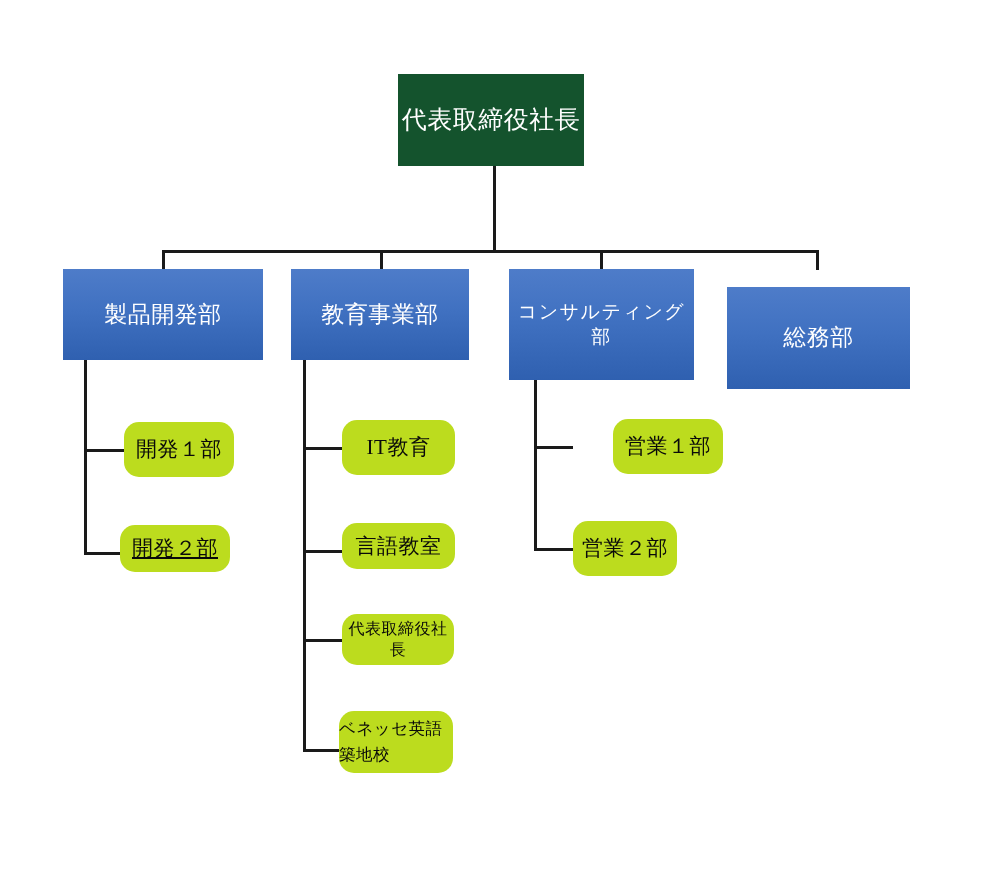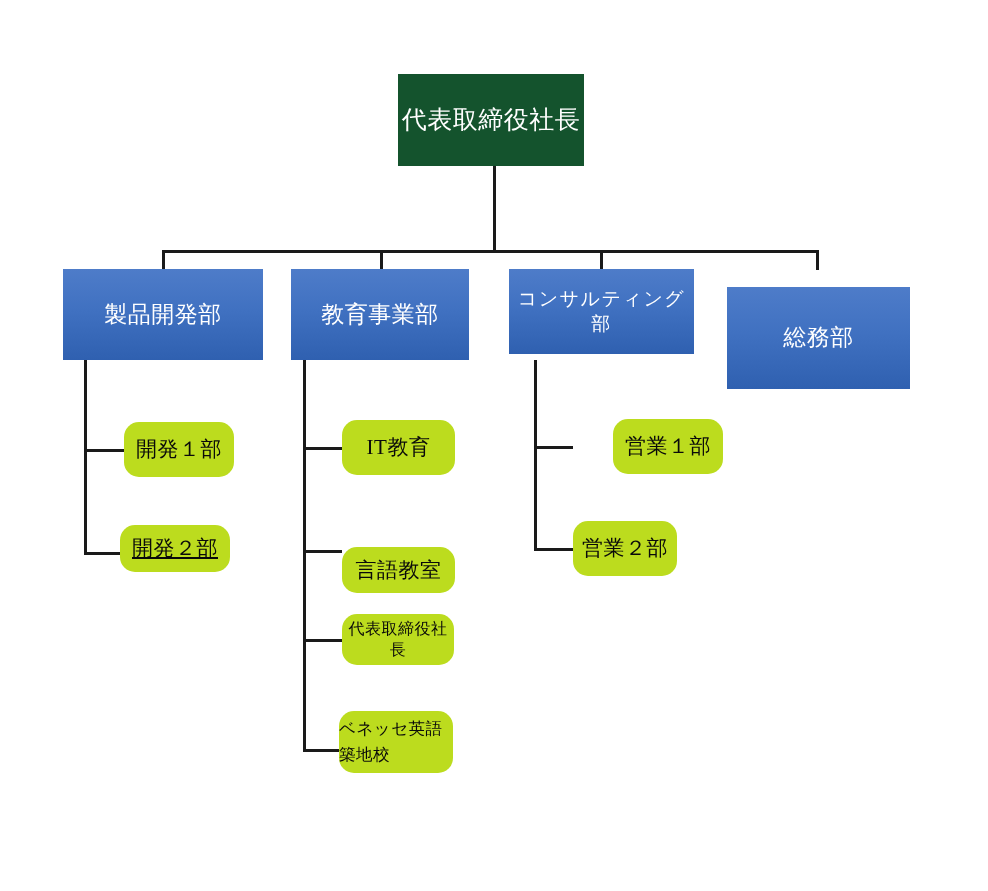--- a/index.html
+++ b/index.html
@@ -109,31 +109,31 @@
   <div class="conn conn-v" style="left:534px; top:360px; height:191px;"></div>
   <div class="conn conn-h" style="left:534px; top:446px; width:39px;"></div>
   <div class="conn conn-h" style="left:534px; top:548px; width:39px;"></div>
 
   <div class="node node-exec" style="left:398px; top:74px; width:186px; height:92px;">代表取締役社長</div>
 
   <div class="node node-div" style="left:63px; top:269px; width:200px; height:91px;">製品開発部</div>
 
   <div class="node node-div" style="left:291px; top:269px; width:178px; height:91px;">教育事業部</div>
 
-  <div class="node node-div small-label" style="left:509px; top:269px; width:185px; height:85px;">コンサルティング部</div>
+  <div class="node node-div small-label" style="left:509px; top:269px; width:185px; height:111px;">コンサルティング部</div>
 
   <div class="node node-div" style="left:727px; top:287px; width:183px; height:102px;">総務部</div>
 
   <div class="node node-sec" style="left:124px; top:422px; width:110px; height:55px;">開発１部</div>
 
   <div class="node node-sec" style="left:120px; top:525px; width:110px; height:47px;text-decoration:underline;">開発２部</div>
 
   <div class="node node-sec" style="left:342px; top:420px; width:113px; height:55px;">IT教育</div>
 
-  <div class="node node-sec" style="left:342px; top:523px; width:113px; height:46px;margin-top:24px;">言語教室</div>
+  <div class="node node-sec" style="left:342px; top:523px; width:113px; height:46px;">言語教室</div>
 
   <div class="node node-sec small-label" style="left:342px; top:614px; width:112px; height:51px;">代表取締役社長</div>
 
   <div class="node node-sec two-line" style="left:339px; top:711px; width:114px; height:62px;">ベネッセ英語
 築地校</div>
 
   <div class="node node-sec" style="left:573px; top:419px; width:110px; height:55px;margin-left:40px;">営業１部</div>
 
   <div class="node node-sec" style="left:573px; top:521px; width:104px; height:55px;">営業２部</div>
 

